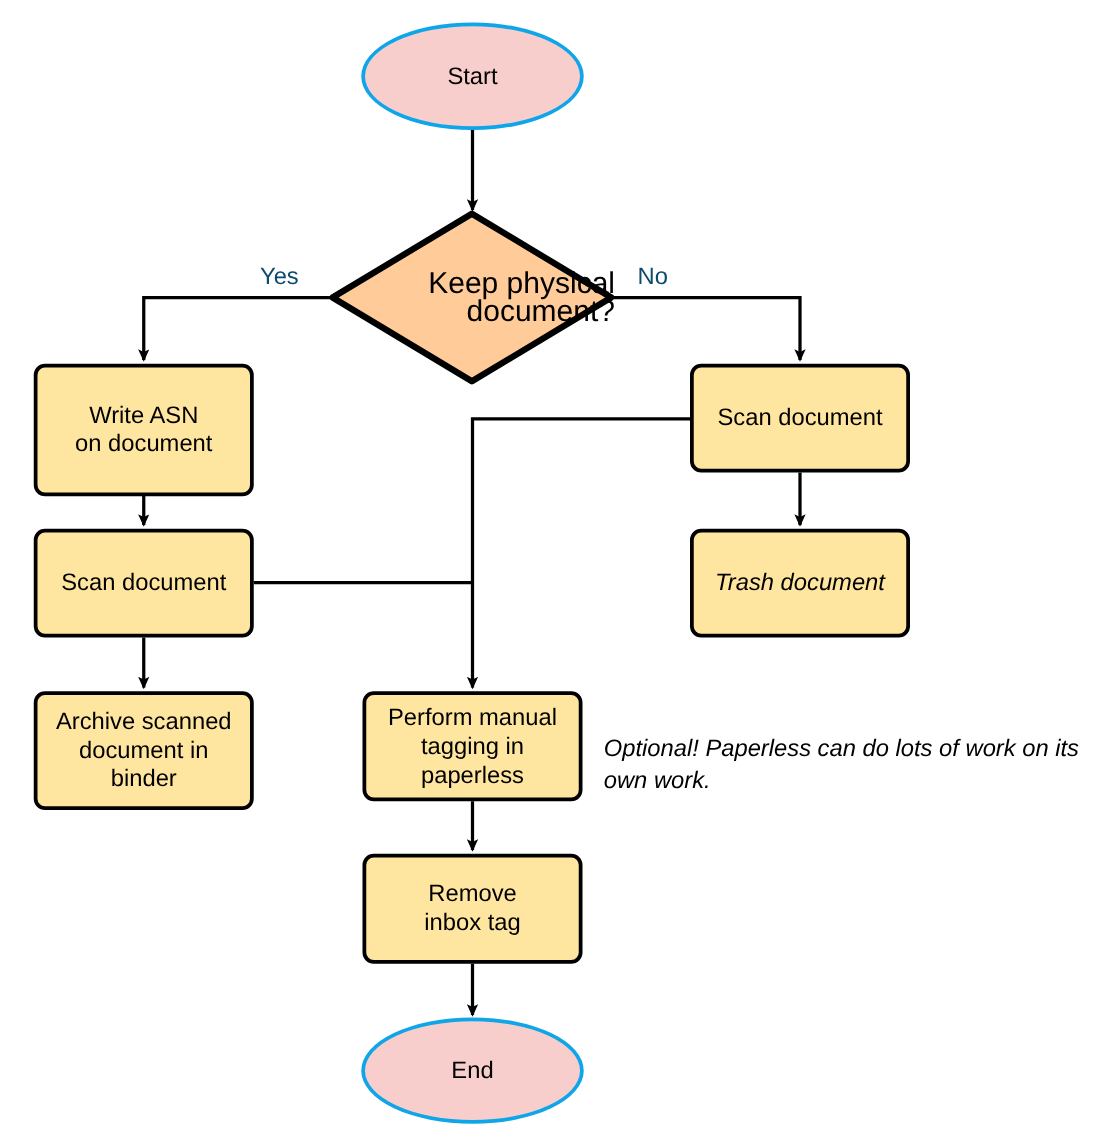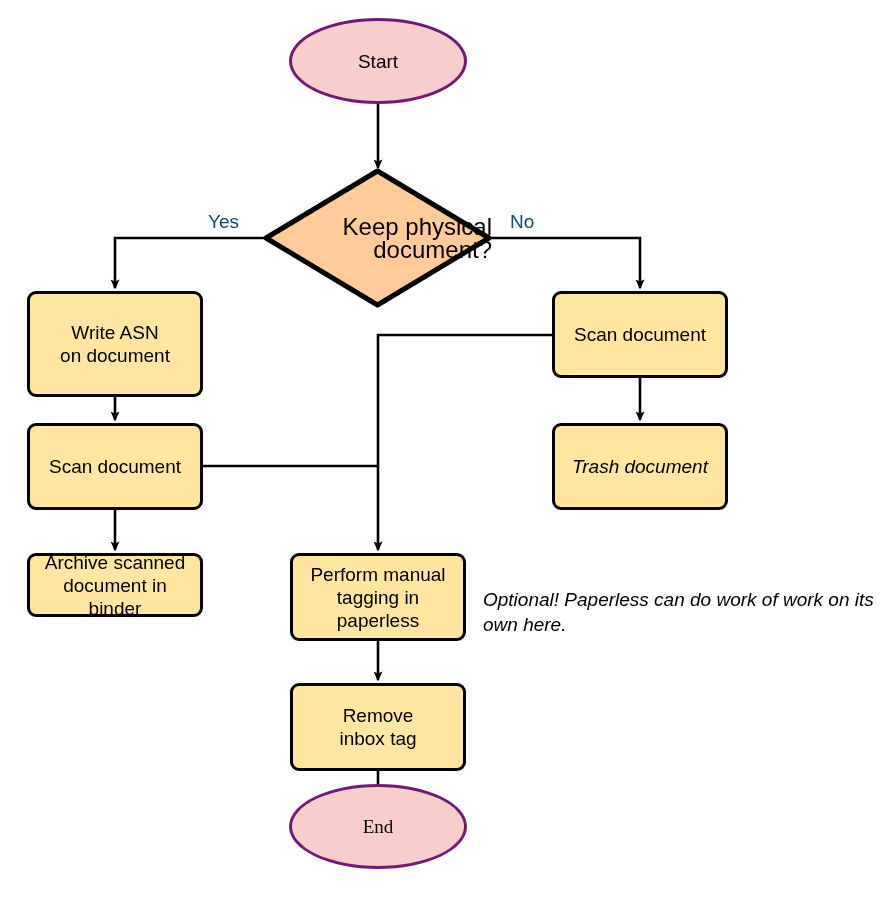--- a/index.html
+++ b/index.html
@@ -33,21 +33,21 @@
     display: flex;
     align-items: center;
     justify-content: center;
     text-align: center;
     color: #000000;
     font-size: 19px;
     line-height: 23px;
     z-index: 3;
   }
   .node-terminal {
-    border: 3px solid #701a75;
+    border: 3px solid #0ea5e9;
     border-radius: 50%;
     background: #f8cecc;
   }
   .node-process {
     border: 3px solid #000000;
     border-radius: 9px;
     background: #ffe6a0;
   }
   .node-decision {
     background: transparent;
@@ -142,21 +142,21 @@
 
   <div class="node node-process" style="left:27px; top:291px; width:176px; height:106px;">
     <span class="nlines">Write ASN
 on document</span>
   </div>
 
   <div class="node node-process" style="left:27px; top:423px; width:176px; height:87px;">
     <span class="nlines">Scan document</span>
   </div>
 
-  <div class="node node-process" style="left:27px; top:553px; width:176px; height:64px;justify-content:center;">
+  <div class="node node-process" style="left:27px; top:553px; width:176px; height:95px;justify-content:center;">
     <span class="nlines">Archive scanned
 document in
 binder</span>
   </div>
 
   <div class="node node-process" style="left:552px; top:291px; width:176px; height:87px;">
     <span class="nlines">Scan document</span>
   </div>
 
   <div class="node node-process" style="left:552px; top:423px; width:176px; height:87px;font-style:italic;">
@@ -167,19 +167,19 @@
     <span class="nlines">Remove
 inbox tag</span>
   </div>
 
   <div class="node node-process" style="left:290px; top:553px; width:176px; height:88px;">
     <span class="nlines">Perform manual
 tagging in
 paperless</span>
   </div>
 
-  <div class="node node-terminal" style="left:289px; top:784px; width:178px; height:85px;font-family:Liberation Serif, serif;">
+  <div class="node node-terminal" style="left:289px; top:814px; width:178px; height:85px;">
     <span class="nlines">End</span>
   </div>
 
-  <div class="annotation" style="left:483px; top:587px; width:405px;">Optional! Paperless can do work of work on its own here.</div>
+  <div class="annotation" style="left:483px; top:587px; width:405px;">Optional! Paperless can do lots of work on its own work.</div>
 
 </div>
 
 </body></html>

